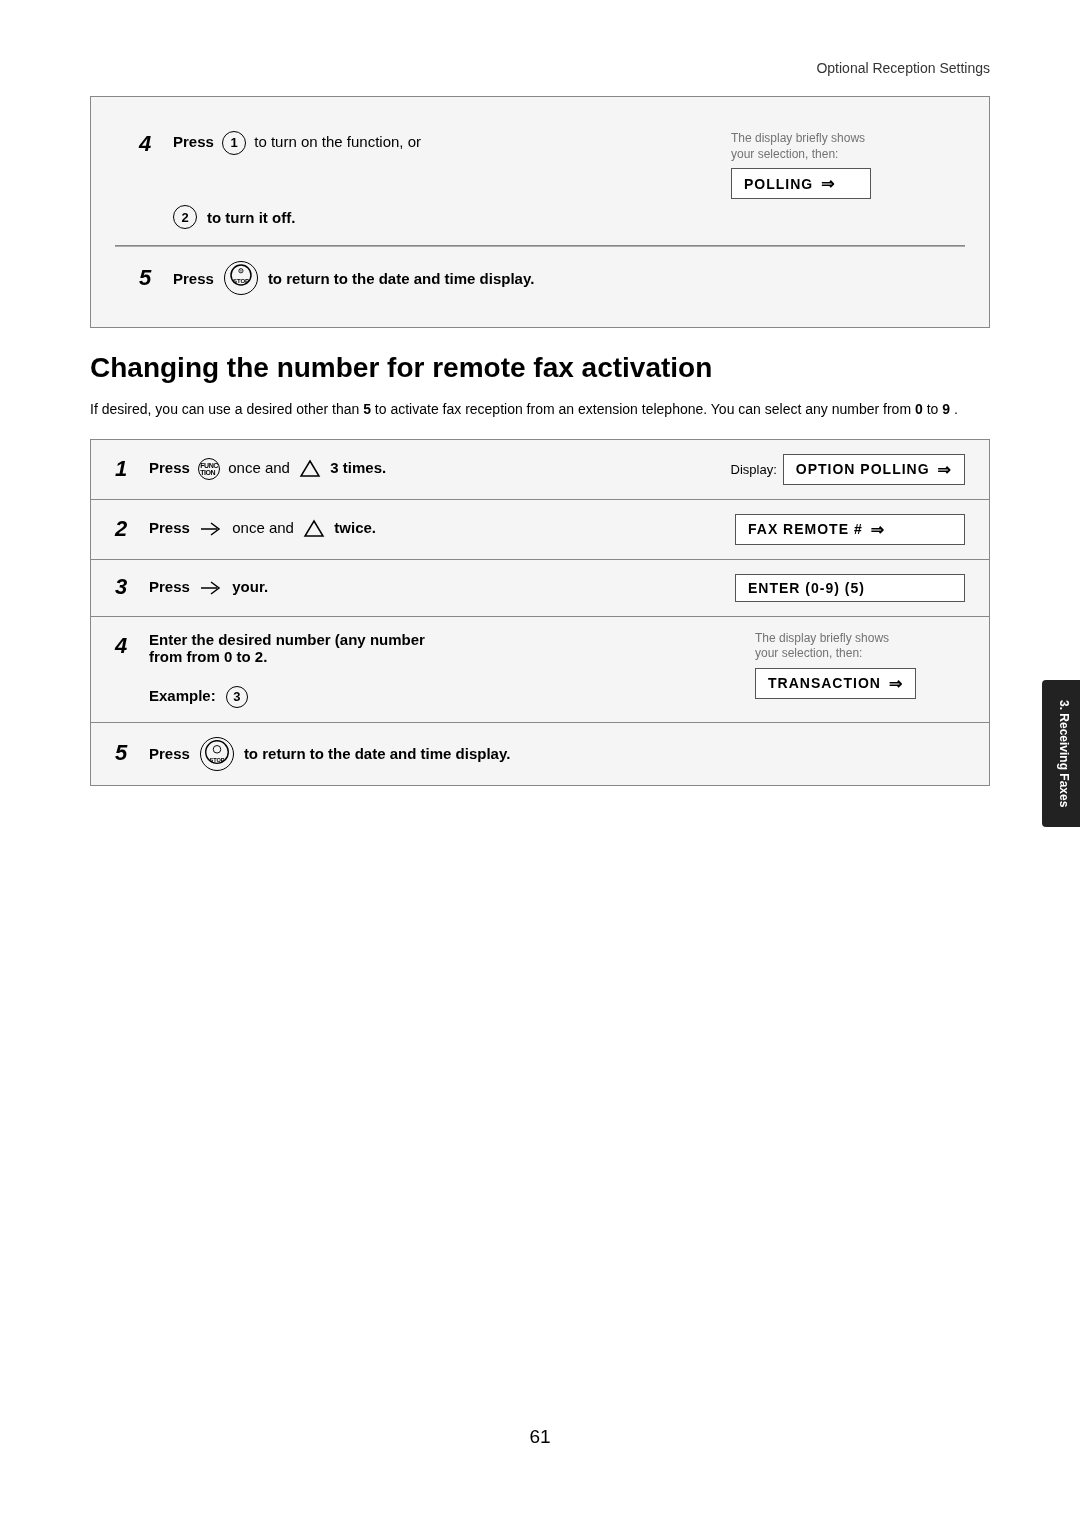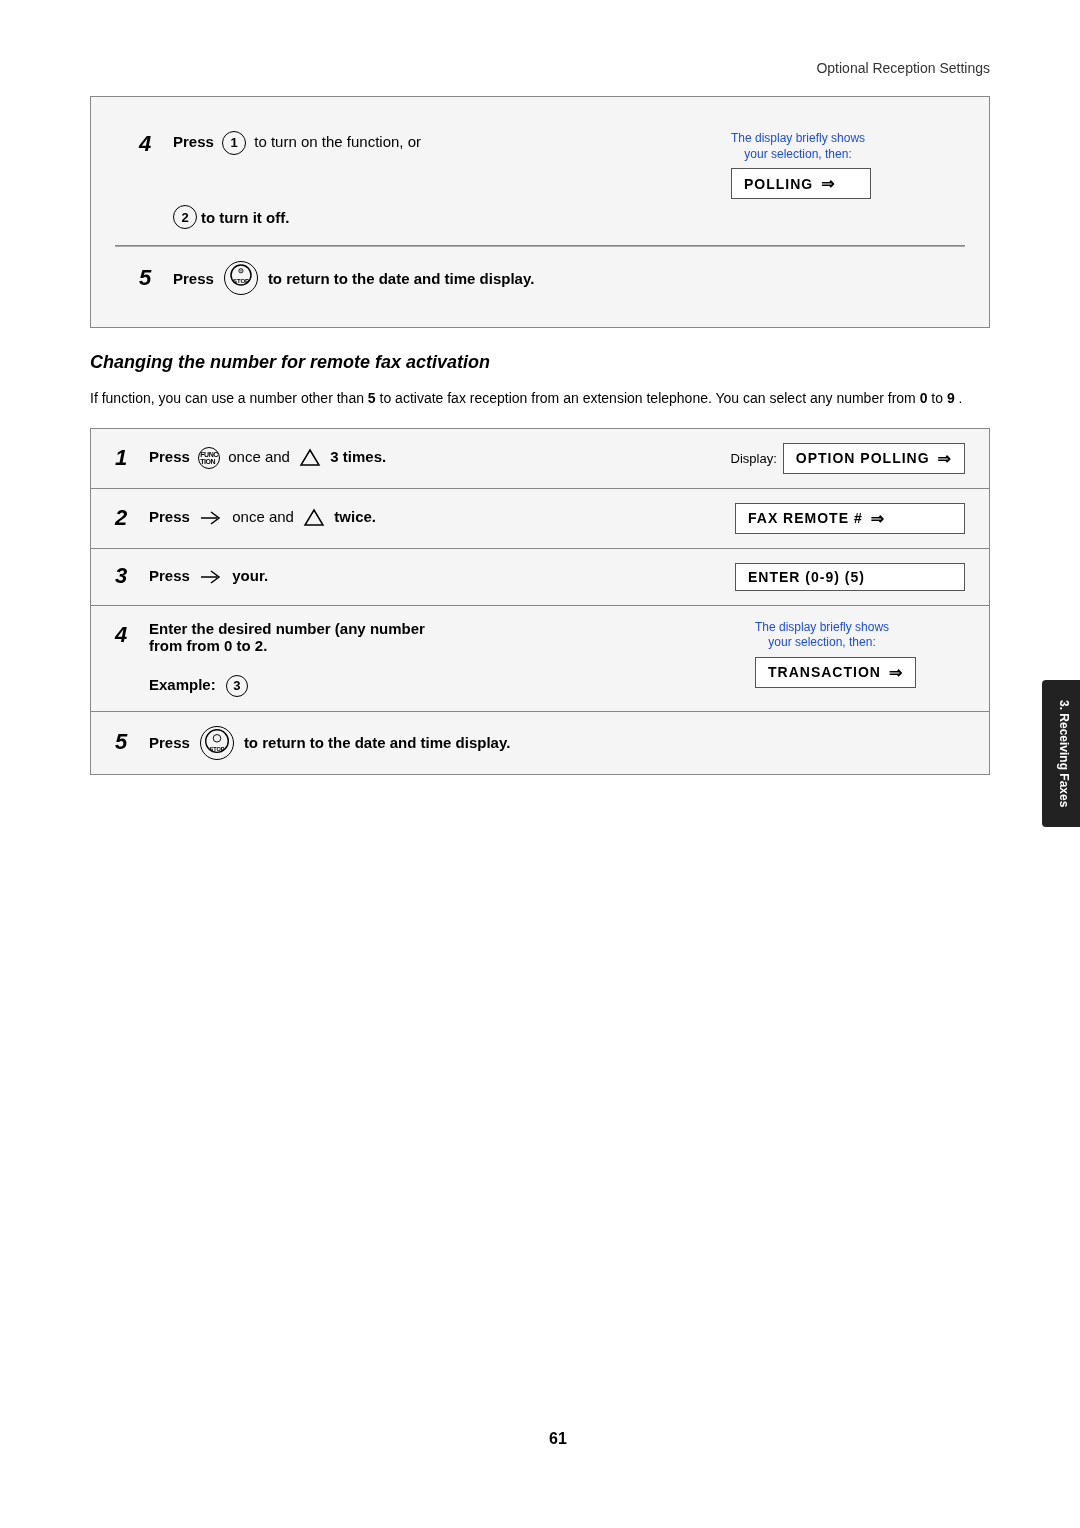--- a/index.html
+++ b/index.html
@@ -46,24 +46,23 @@
       font-size: 15px;
       line-height: 1.5;
     }
 
     .step-text b {
       font-weight: bold;
     }
 
     .display-note {
       font-size: 12px;
-      color: #1d4ed8;
+      color: #737373;
       margin-bottom: 6px;
       line-height: 1.3;
-      text-align: center;
     }
 
     .display-box {
       border: 1.5px solid #555;
       padding: 5px 12px;
       font-size: 14px;
       font-weight: bold;
       letter-spacing: 1px;
       background: #fff;
       display: flex;
@@ -114,23 +113,22 @@
 
     .btn-stop-inner {
       font-size: 9px;
       font-weight: bold;
       color: #000;
       line-height: 1;
     }
 
     
     .section-heading {
-      font-size: 18px;
-      font-weight: bold;
-      font-style: italic;
+      font-size: 28px;
+      font-weight: bold;
       margin: 24px 0 14px 0;
     }
 
     .section-desc {
       font-size: 14px;
       margin-bottom: 18px;
       line-height: 1.6;
     }
 
     
@@ -192,23 +190,22 @@
       width: 28px;
       height: 22px;
     }
 
     
     .page-number {
       position: absolute;
       bottom: 80px;
       left: 50%;
       transform: translateX(-50%);
-      font-size: 16px;
-      font-weight: bold;
-      margin-left: 18px;
+      font-size: 19px;
+      font-weight: normal;
     }
 
     
     .side-tab {
       position: absolute;
       right: 0;
       top: 680px;
       width: 38px;
       background: #222;
       color: #fff;
@@ -297,21 +294,21 @@
 your selection, then:</div>
         <div class="display-box">
           <span>POLLING</span>
           <span class="display-arrow">⇒</span>
         </div>
       </div>
     </div>
 
     <div class="top-box-row2">
       <span class="btn-circle">2</span>
-      <b style="margin-left:0;">to turn it off.</b>
+      <b style="margin-left:6px;">to turn it off.</b>
     </div>
 
     <div class="divider"></div>
 
     <div class="top-box-row3">
       <span class="step-num">5</span>
       <b style="margin-right:6px;">Press</b>
 
       <span class="btn-stop">
         <span class="btn-stop-inner">
@@ -322,21 +319,21 @@
           </svg>
         </span>
       </span>
       <b style="margin-left:6px;">to return to the date and time display.</b>
     </div>
   </div>
 
   <div class="section-heading">Changing the number for remote fax activation</div>
 
   <div class="section-desc">
-    <span>If function, you can use a number other than</span>
+    <span>If desired, you can use a desired other than</span>
     <b>5</b>
     <span>to activate fax reception from an extension telephone. You can select any number from</span>
     <b>0</b>
     <span>to</span>
     <b>9</b>
     <span>.</span>
   </div>
 
   <div class="bottom-box">
 

